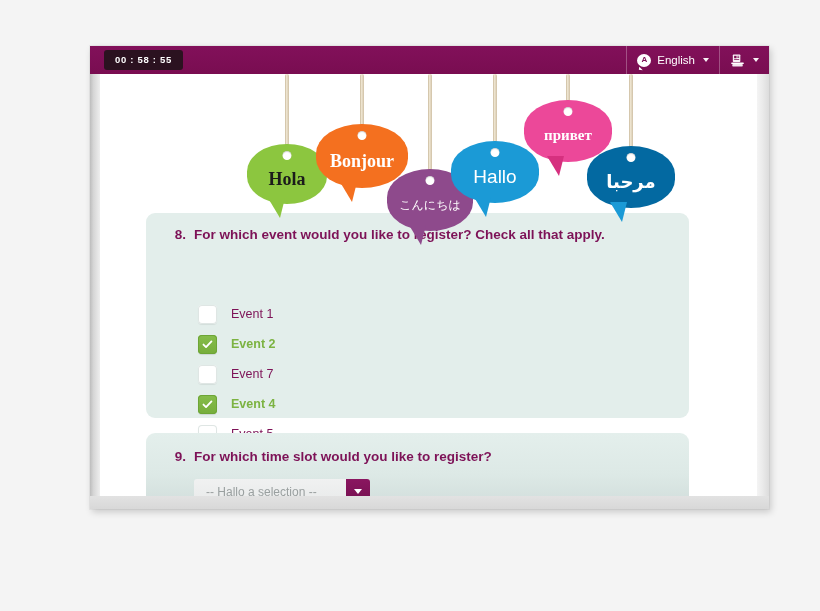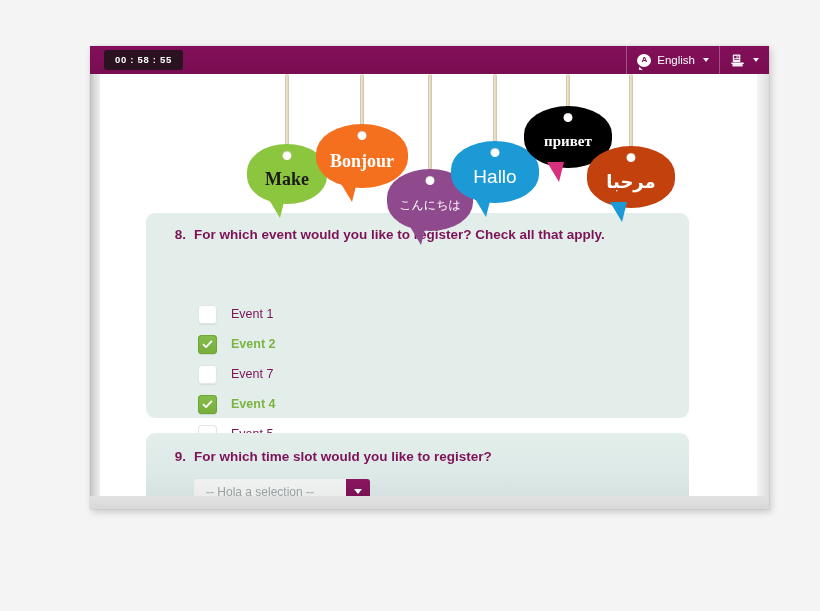--- a/index.html
+++ b/index.html
@@ -337,21 +337,21 @@
     <div id="bottom-gutter"></div>
 
     <div id="content">
 
       <div id="banner">
           <div class="hanger" style="left: 147px; top: 0px; width: 80px; height: 152px;">
             <div class="string" style="height: 86px;"></div>
             <div class="bubble" style="left: 0px; top: 70px; width: 80px; height: 60px; background: rgb(140, 198, 63); color: rgb(140, 198, 63);">
               <span class="hole"></span>
               <span class="tail"></span>
-              <span class="txt" style="color: rgb(27, 27, 27); font-family: &quot;Liberation Serif&quot;, serif; font-weight: bold; font-size: 18px;">Make</span>
+              <span class="txt" style="color: rgb(27, 27, 27); font-family: &quot;Liberation Serif&quot;, serif; font-weight: bold; font-size: 18px;">Hola</span>
             </div>
           </div>
           <div class="hanger" style="left: 216px; top: 0px; width: 92px; height: 136px;">
             <div class="string" style="height: 66px;"></div>
             <div class="bubble" style="left: 0px; top: 50px; width: 92px; height: 64px; background: rgb(244, 112, 31); color: rgb(244, 112, 31);">
               <span class="hole"></span>
               <span class="tail"></span>
               <span class="txt" style="color: rgb(255, 255, 255); font-family: &quot;Liberation Serif&quot;, serif; font-weight: bold; font-size: 18px;">Bonjour</span>
             </div>
           </div>
@@ -366,29 +366,29 @@
           <div class="hanger" style="left: 351px; top: 0px; width: 88px; height: 151px;">
             <div class="string" style="height: 83px;"></div>
             <div class="bubble" style="left: 0px; top: 67px; width: 88px; height: 62px; background: rgb(27, 154, 214); color: rgb(27, 154, 214);">
               <span class="hole"></span>
               <span class="tail"></span>
               <span class="txt" style="color: rgb(255, 255, 255); font-family: &quot;Liberation Sans&quot;, sans-serif; font-weight: normal; font-size: 19px;">Hallo</span>
             </div>
           </div>
           <div class="hanger" style="left: 424px; top: 0px; width: 88px; height: 126px;">
             <div class="string" style="height: 58px;"></div>
-            <div class="bubble" style="left: 0px; top: 32px; width: 88px; height: 62px; background: #000000; color: rgb(214, 48, 127);">
+            <div class="bubble" style="left: 0px; top: 26px; width: 88px; height: 62px; background: #ec4899; color: rgb(214, 48, 127);">
               <span class="hole"></span>
               <span class="tail"></span>
               <span class="txt" style="color: rgb(255, 255, 255); font-family: &quot;Liberation Serif&quot;, serif; font-weight: bold; font-size: 15px;">привет</span>
             </div>
           </div>
           <div class="hanger" style="left: 487px; top: 0px; width: 88px; height: 156px;">
             <div class="string" style="height: 88px;"></div>
-            <div class="bubble" style="left: 0px; top: 72px; width: 88px; height: 62px; background: #c2410c; color: rgb(27, 154, 214);">
+            <div class="bubble" style="left: 0px; top: 72px; width: 88px; height: 62px; background: #0369a1; color: rgb(27, 154, 214);">
               <span class="hole"></span>
               <span class="tail"></span>
               <span class="txt" style="color: rgb(255, 255, 255); font-family: &quot;DejaVu Sans&quot;, sans-serif; font-weight: bold; font-size: 18px;">مرحبا</span>
             </div>
           </div>
         </div>
 
       <div class="panel" id="panel-8">
 
         <div class="q-row" style="left:18px; top:14px; max-width:510px;">
@@ -435,21 +435,21 @@
       </div>
 
       <div class="panel" id="panel-9">
 
         <div class="q-row" style="left:18px; top:16px;">
           <span class="q-num">9.</span>
           <span class="q-text">For which time slot would you like to register?</span>
         </div>
 
         <div id="dropdown">
-          <span id="dd-value">-- Hola a selection --</span>
+          <span id="dd-value">-- Hallo a selection --</span>
           <span id="dd-arrow">
             <span class="chev2"></span>
           </span>
         </div>
 
       </div>
 
     </div>
   </div>
 </div>

